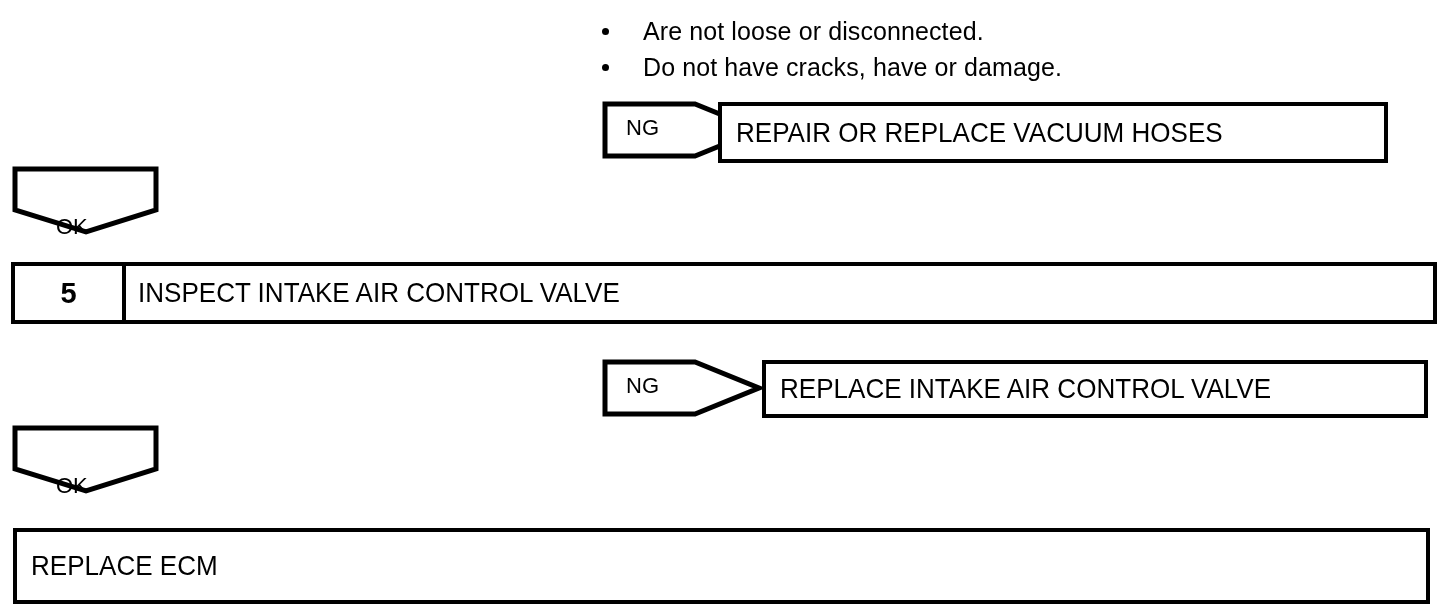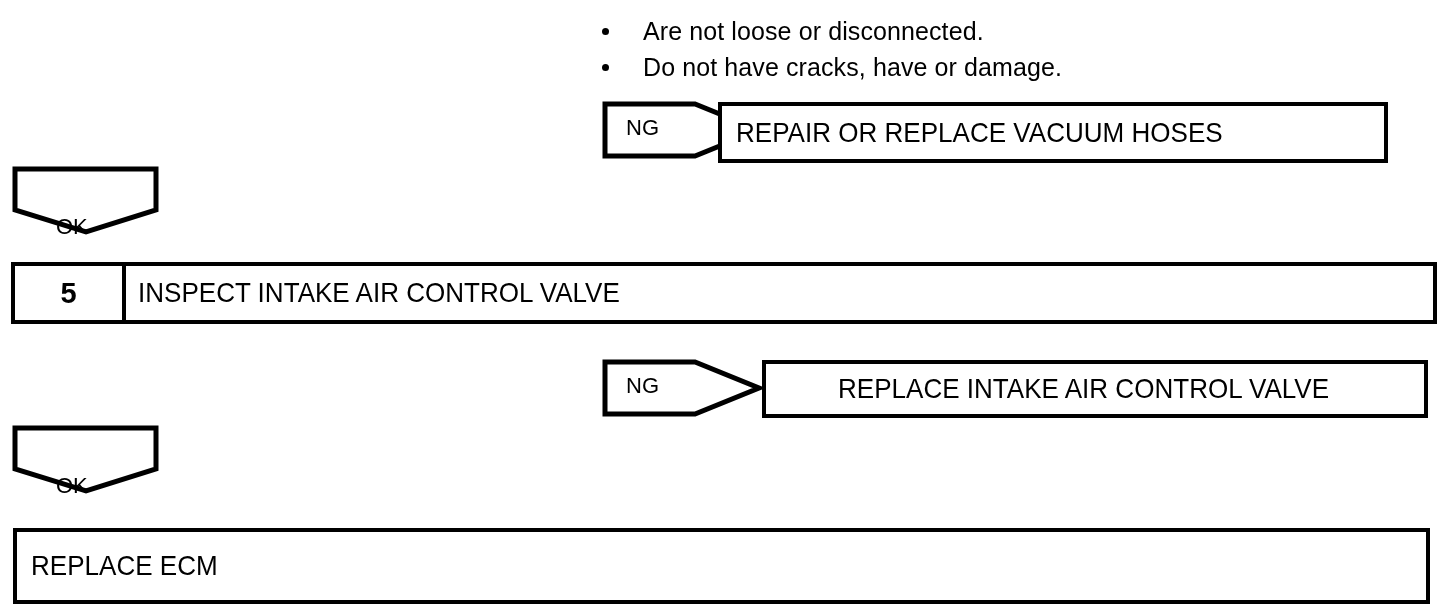--- a/index.html
+++ b/index.html
@@ -59,21 +59,21 @@
     font-size: 28px;
     line-height: 1;
     white-space: nowrap;
     transform: scaleX(0.93);
     transform-origin: left center;
   }
 
   
   #result-box-1 { left: 718px; top: 102px; width: 670px; height: 61px; }
   #result-box-1 .obox-label { margin-left: 14px; }
-  #result-box-2 { left: 762px; top: 360px; width: 666px; height: 58px; justify-content: center; }
+  #result-box-2 { left: 762px; top: 360px; width: 666px; height: 58px; }
   #result-box-2 .obox-label { margin-left: 14px; }
 
   
   #step-row-5 {
     left: 11px; top: 262px; width: 1426px; height: 62px;
     padding: 0;
   }
   .step-num-cell {
     width: 111px;
     height: 100%;

